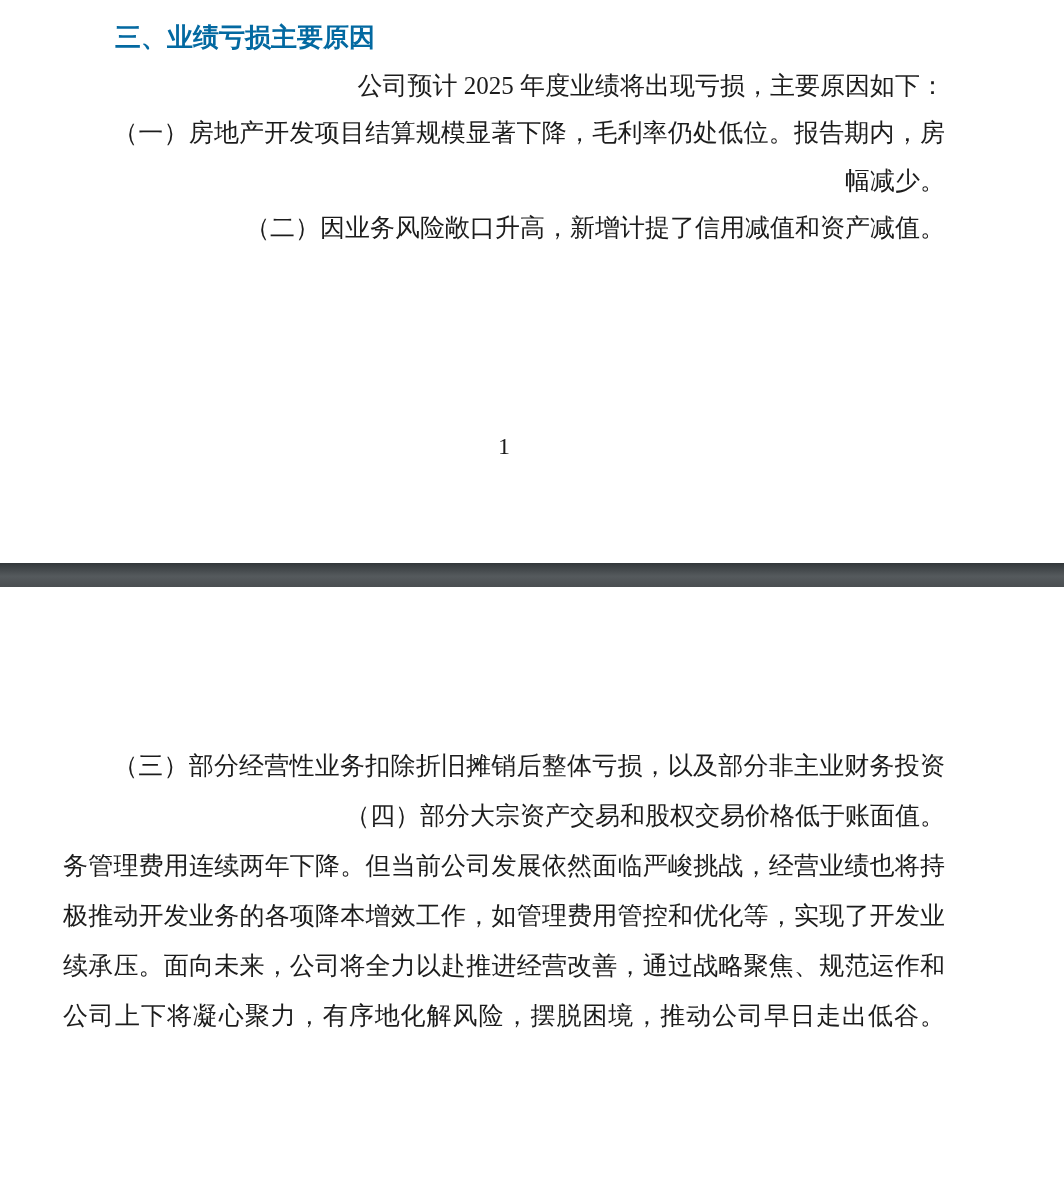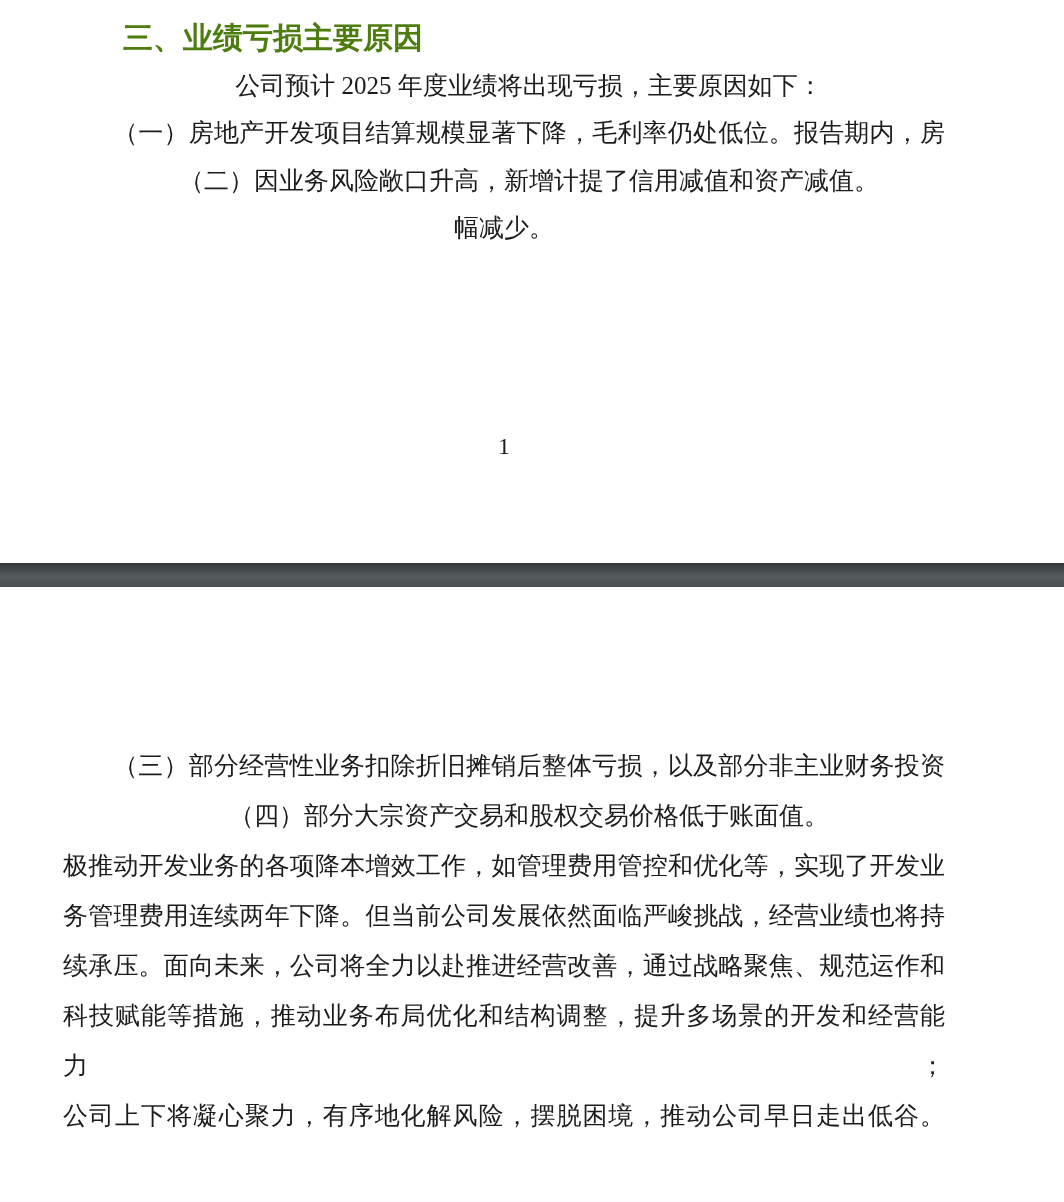--- a/index.html
+++ b/index.html
@@ -13,28 +13,28 @@
     color: #1c1c1c;
   }
   .page {
     position: absolute;
     left: 63px;
     width: 882px;
     font-size: 25px;
   }
   .page-1 { top: 14px;  line-height: 47.5px; }
   .page-2 { top: 741px; line-height: 50px; }
-  .line   { text-align: center; }
+  .line   { text-align: right; }
   .indent { text-indent: 2em; }
   .fill   { text-align: justify; text-align-last: justify; text-justify: inter-character; }
   .head   {
     margin: 0;
-    font-size: 30px;
+    font-size: 26px;
     font-weight: bold;
-    color: #4d7c0f;
+    color: #0369a1;
     text-indent: 2em;
     line-height: 47.5px;
   }
   .pagenum {
     position: absolute;
     top: 431px;
     left: 63px;
     width: 882px;
     text-align: center;
     font-size: 24px;
@@ -59,35 +59,34 @@
 </style>
 </head>
 <body>
 
 <div class="doc">
 
   <section class="page page-1">
     <h2 class="head">三、业绩亏损主要原因</h2>
     <div class="line indent">公司预计 2025 年度业绩将出现亏损，主要原因如下：</div>
     <div class="line indent fill">（一）房地产开发项目结算规模显著下降，毛利率仍处低位。报告期内，房</div>
+    <div class="line">幅减少。</div>
     <div class="line indent">（二）因业务风险敞口升高，新增计提了信用减值和资产减值。</div>
-    <div class="line">幅减少。</div>
   </section>
 
   <div class="pagenum">1</div>
 
   <div class="separator"></div>
 
   <section class="page page-2">
     <div class="line indent fill">（三）部分经营性业务扣除折旧摊销后整体亏损，以及部分非主业财务投资</div>
     <div class="line indent">（四）部分大宗资产交易和股权交易价格低于账面值。</div>
+    <div class="line fill">务管理费用连续两年下降。但当前公司发展依然面临严峻挑战，经营业绩也将持</div>
     <div class="line fill">极推动开发业务的各项降本增效工作，如管理费用管控和优化等，实现了开发业</div>
-    <div class="line fill">务管理费用连续两年下降。但当前公司发展依然面临严峻挑战，经营业绩也将持</div>
     <div class="line fill">续承压。面向未来，公司将全力以赴推进经营改善，通过战略聚焦、规范运作和</div>
-    <div class="line fill">科技赋能等措施，推动业务布局优化和结构调整，提升多场景的开发和经营能力；</div>
     <div class="line fill">公司上下将凝心聚力，有序地化解风险，摆脱困境，推动公司早日走出低谷。</div>
   </section>
 
   <div class="clipped">
     
   </div>
 
 </div>
 
 </body></html>

